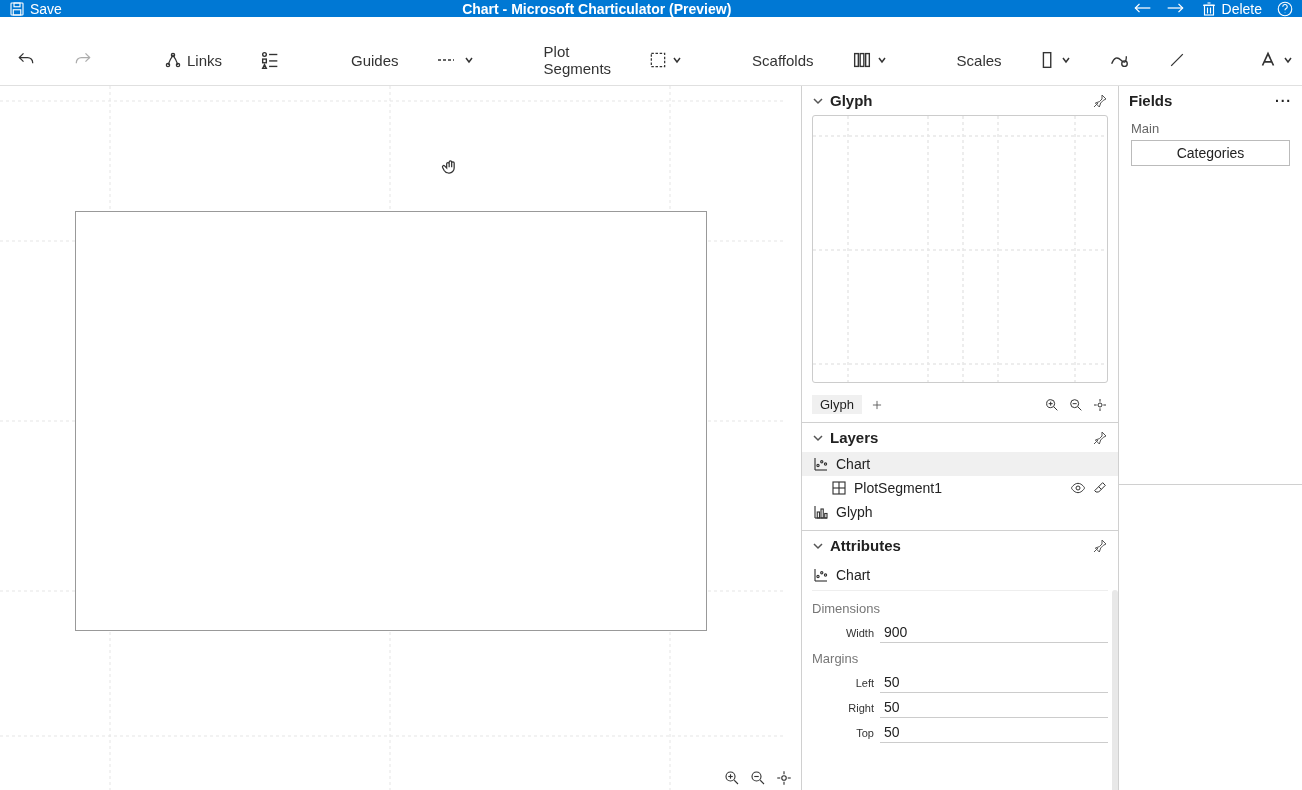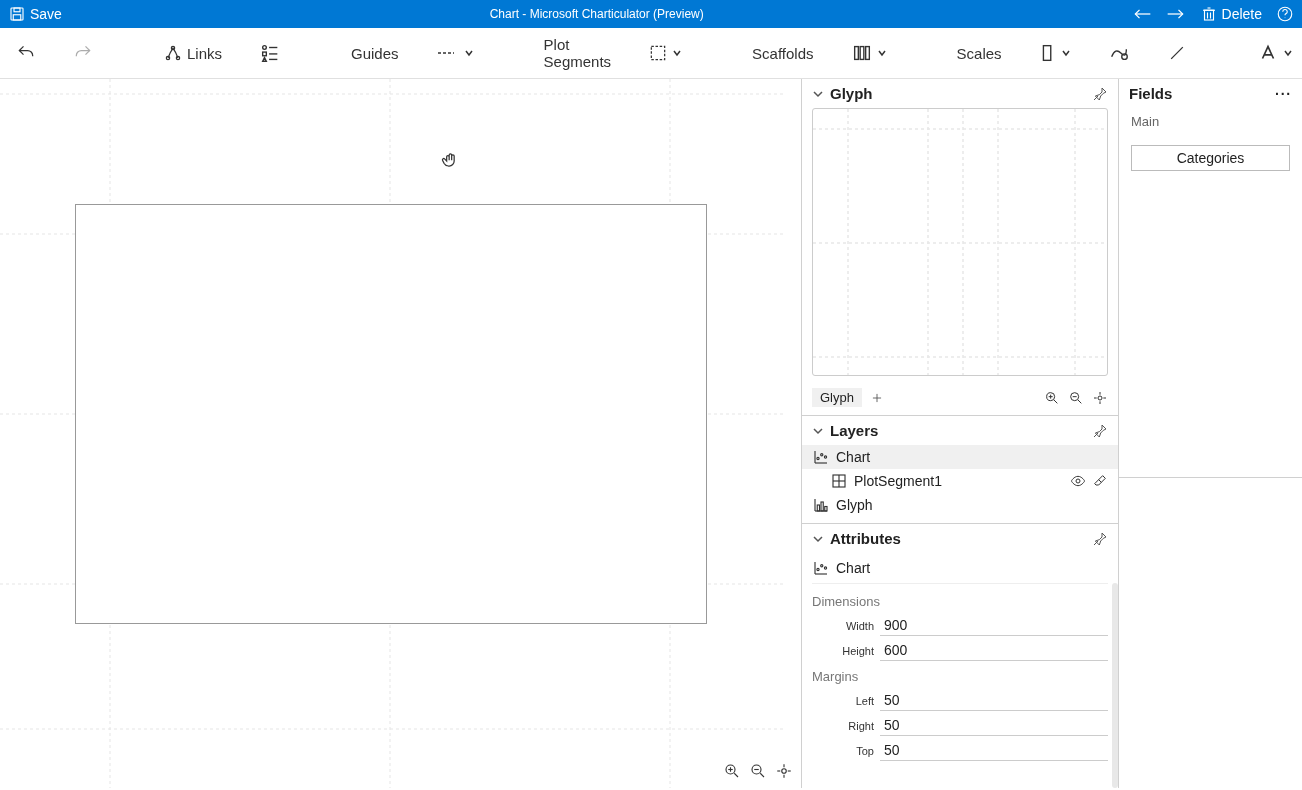--- a/index.html
+++ b/index.html
@@ -1,27 +1,27 @@
 <!DOCTYPE html>
 <html><head>
 <meta charset="utf-8">
 <style>
   * { box-sizing: border-box; margin: 0; padding: 0; font-family: "Segoe UI", Arial, sans-serif; }
   body { width: 1302px; height: 790px; overflow: hidden; background: #fff; color: #222; font-size: 14px; }
   
   
-  .titlebar { height: 28px; background: #0078d4; color: #fff; display: flex; align-items: center; padding: 0 8px; }
+  .titlebar { height: 17px; background: #0078d4; color: #fff; display: flex; align-items: center; padding: 0 8px; }
   .titlebar-left { display: flex; align-items: center; gap: 6px; }
-  .titlebar-center { flex: 1; text-align: center; font-size: 12px; }
-  .titlebar-right { display: flex; align-items: center; gap: 14px; }
+  .titlebar-center { flex: 1; text-align: center; font-size: 14px; font-weight: bold; }
+  .titlebar-right { display: flex; align-items: flex-start; gap: 14px; }
   .titlebar svg { stroke: #fff; }
   .titlebar-btn { display: flex; align-items: center; gap: 4px; cursor: pointer; }
   
   
-  .toolbar { height: 51px; border-bottom: 1px solid #e0e0e0; display: flex; align-items: center; padding: 0 10px; gap: 25px; }
+  .toolbar { height: 51px; border-bottom: 1px solid #e0e0e0; display: flex; align-items: center; padding: 0 10px; gap: 25px; margin-top: 18px; }
   .tb-sep { width: 1px; height: 28px; background: #d0d0d0; margin: 0 4px; }
   .tb-btn { display: flex; align-items: center; gap: 4px; padding: 4px 6px; cursor: pointer; color: #333; font-size: 15px; }
   .tb-btn svg { stroke: #333; }
   
   
   .main { display: flex; height: calc(790px - 30px - 51px); }
   .canvas-area { flex: 1; position: relative; background: #fff; }
   .right-panels { width: 317px; border-left: 1px solid #d0d0d0; display: flex; flex-direction: column; overflow: hidden; }
   .far-right { width: 184px; border-left: 1px solid #d0d0d0; display: flex; flex-direction: column; }
   
@@ -55,21 +55,21 @@
   .attr-body { padding:4px 10px; overflow:auto; flex:1; position:relative;}
   .attr-title-row { display:flex; align-items:center; gap:6px; padding:2px 0 6px 0; border-bottom:1px solid #eee; margin-bottom:4px;}
   .attr-group-label { color:#777; font-size:13px; padding:6px 0 4px 0;}
   .attr-row { display:flex; align-items:center; padding:2px 0;}
   .attr-label { width:68px; text-align:right; padding-right:6px; font-size:11px; color:#333;}
   .attr-value { flex:1; border-bottom:1px solid #ccc; padding:2px 4px; font-size:14px;}
   .attr-scroll { position:absolute; right:0; top:30px; bottom:0; width:6px; background:#e8e8e8; border-radius:3px;}
   
   
   .fields-body { padding:6px 12px; }
-  .fields-section-label { color:#666; font-size:13px; margin-bottom:16px;}
+  .fields-section-label { color:#666; font-size:13px; margin-bottom:4px;}
   .field-item { border:1px solid #bbb; padding:4px 8px; text-align:center; font-size:14px;}
   .more-dots { font-weight:bold; letter-spacing:1px; cursor:pointer;}
   .scales-panel { border-top:1px solid #d0d0d0; }
   
   svg { fill:none; stroke-width:1.5; }
 </style>
 </head>
 <body>
 
 <div class="titlebar">
@@ -396,24 +396,20 @@
             <circle cx="13" cy="9" r="1.5"></circle>
             <circle cx="18" cy="12" r="1.5"></circle>
           </svg>
         <span>Chart</span>
       </div>
       <div class="attr-group-label">Dimensions</div>
       <div class="attr-row">
         <div class="attr-label">Width</div>
         <div class="attr-value">900</div>
       </div>
-      <div class="attr-row">
-        <div class="attr-label">Height</div>
-        <div class="attr-value">600</div>
-      </div>
       <div class="attr-group-label">Margins</div>
       <div class="attr-row">
         <div class="attr-label">Left</div>
         <div class="attr-value">50</div>
       </div>
       <div class="attr-row">
         <div class="attr-label">Right</div>
         <div class="attr-value">50</div>
       </div>
       <div class="attr-row">

